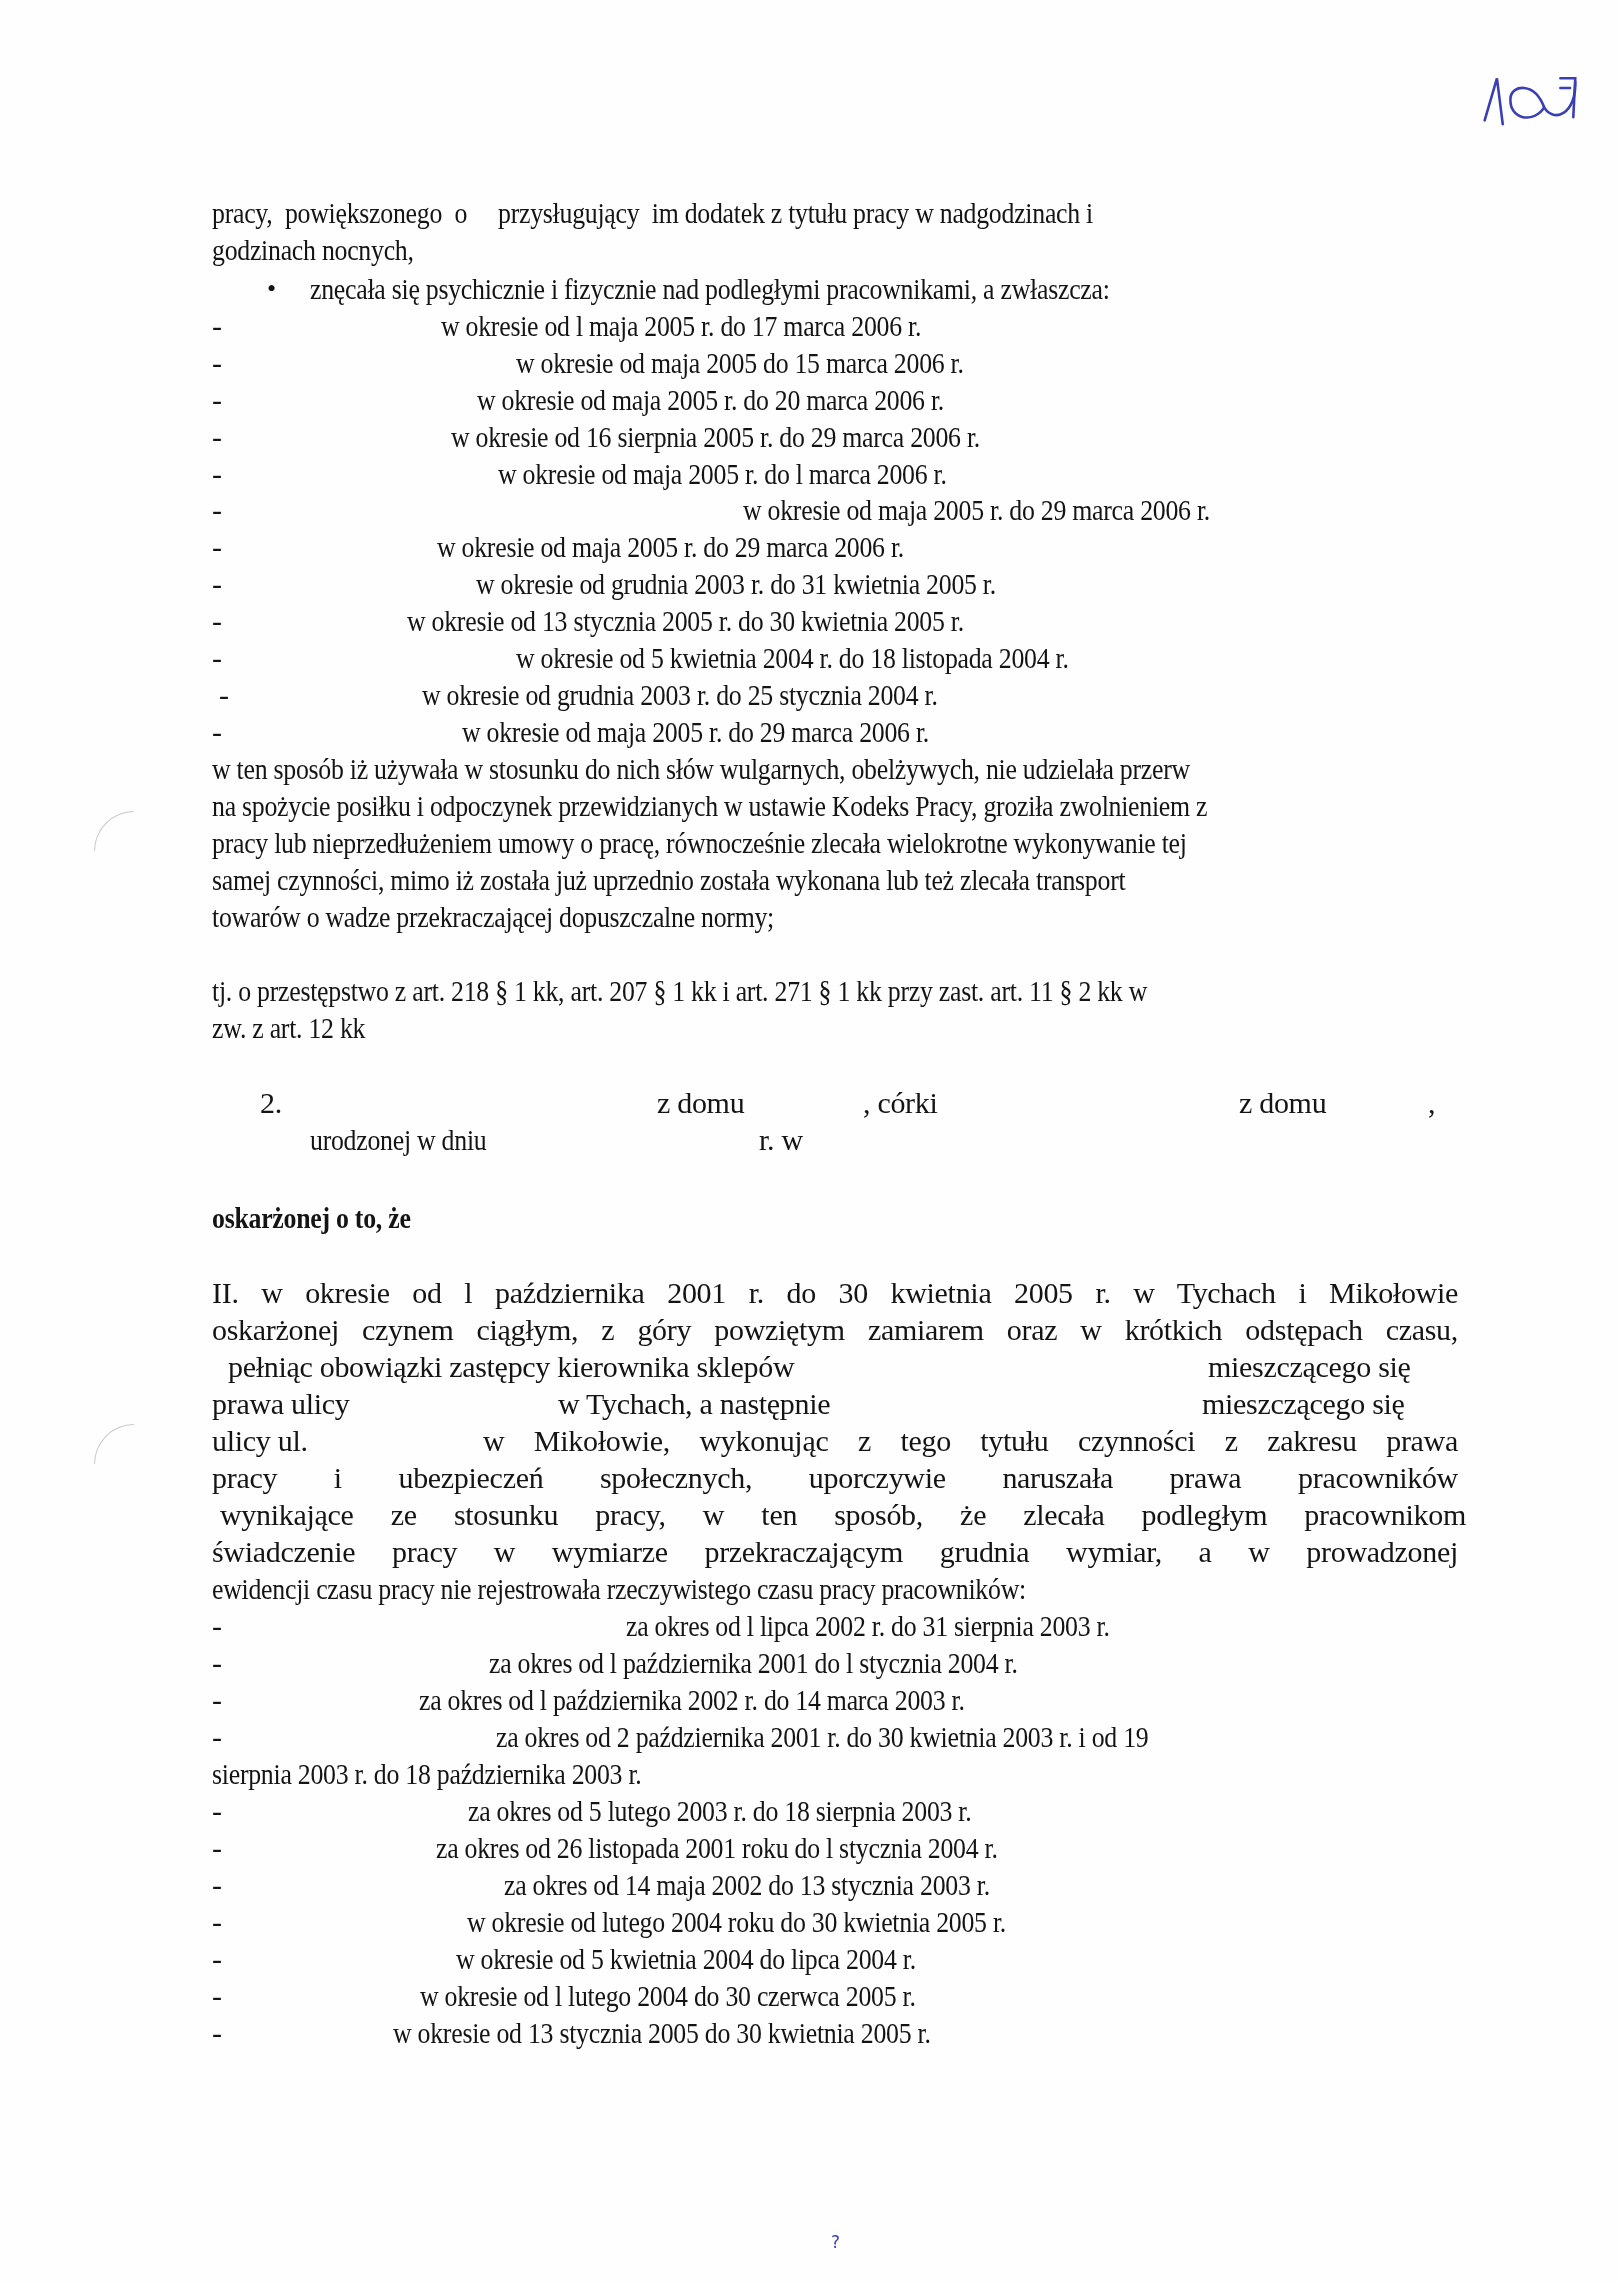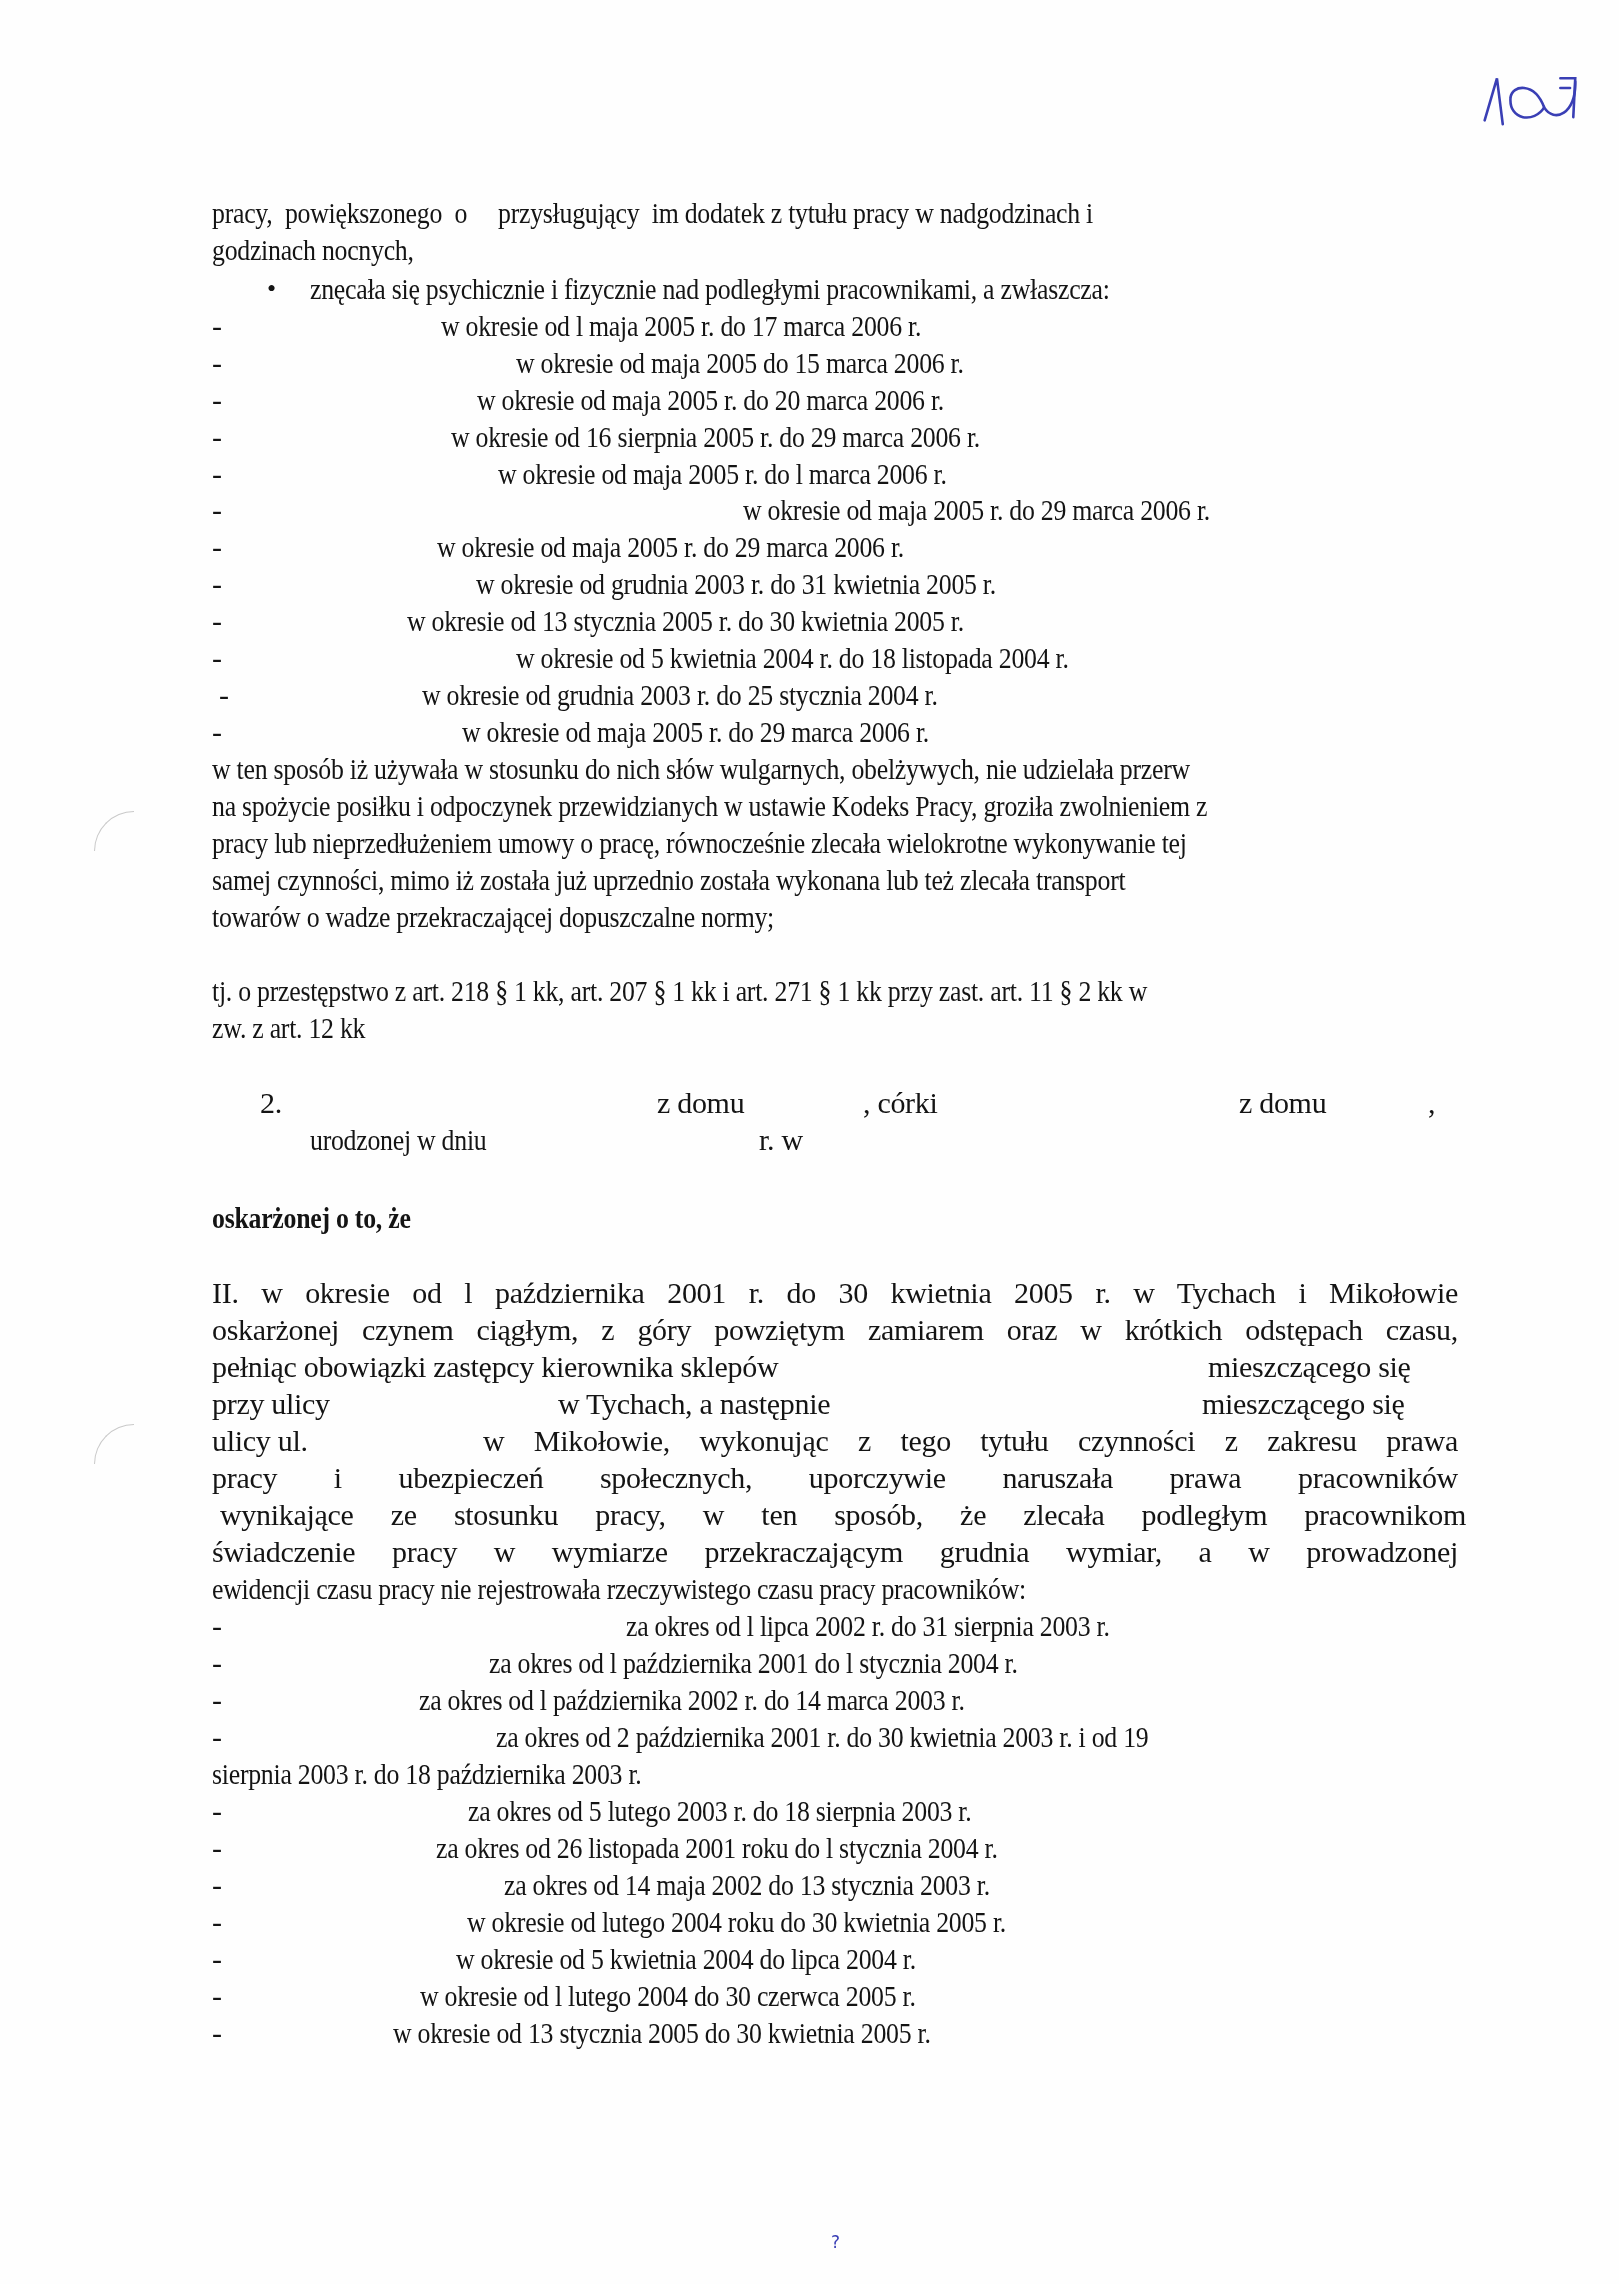--- a/index.html
+++ b/index.html
@@ -76,23 +76,23 @@
   <div class="ln" style="left:863px;top:1085px;">, córki</div>
   <div class="ln" style="left:1239px;top:1085px;">z domu</div>
   <div class="ln" style="left:1428px;top:1085px;">,</div>
   <div class="ln cond" style="left:310px;top:1122px;">urodzonej w dniu</div>
   <div class="ln" style="left:759px;top:1122px;">r. w</div>
 
   <div class="ln bold cond" style="left:212px;top:1200px;">oskarżonej o to, że</div>
 
   <div class="ln just" style="left:212px;top:1275px;">II. w okresie od l października 2001 r. do 30 kwietnia 2005 r. w Tychach i Mikołowie</div>
   <div class="ln just" style="left:212px;top:1312px;">oskarżonej czynem ciągłym, z góry powziętym zamiarem oraz w krótkich odstępach czasu,</div>
-  <div class="ln" style="left:212px;top:1349px;">pełniąc obowiązki zastępcy kierownika sklepów</div>
+  <div class="ln" style="left:228px;top:1349px;">pełniąc obowiązki zastępcy kierownika sklepów</div>
   <div class="ln" style="left:1208px;top:1349px;">mieszczącego się</div>
-  <div class="ln" style="left:212px;top:1386px;">przy ulicy</div>
+  <div class="ln" style="left:212px;top:1386px;">prawa ulicy</div>
   <div class="ln" style="left:558px;top:1386px;">w Tychach, a następnie</div>
   <div class="ln" style="left:1202px;top:1386px;">mieszczącego się</div>
   <div class="ln" style="left:212px;top:1423px;">ulicy ul.</div>
   <div class="ln just" style="left:483px;top:1423px;width:975px;">w Mikołowie, wykonując z tego tytułu czynności z zakresu prawa</div>
   <div class="ln just" style="left:212px;top:1460px;">pracy i ubezpieczeń społecznych, uporczywie naruszała prawa pracowników</div>
   <div class="ln just" style="left:220px;top:1497px;">wynikające ze stosunku pracy, w ten sposób, że zlecała podległym pracownikom</div>
   <div class="ln just" style="left:212px;top:1534px;">świadczenie pracy w wymiarze przekraczającym grudnia wymiar, a w prowadzonej</div>
   <div class="ln cond" style="left:212px;top:1571px;">ewidencji czasu pracy nie rejestrowała rzeczywistego czasu pracy pracowników:</div>
 
   <div>

